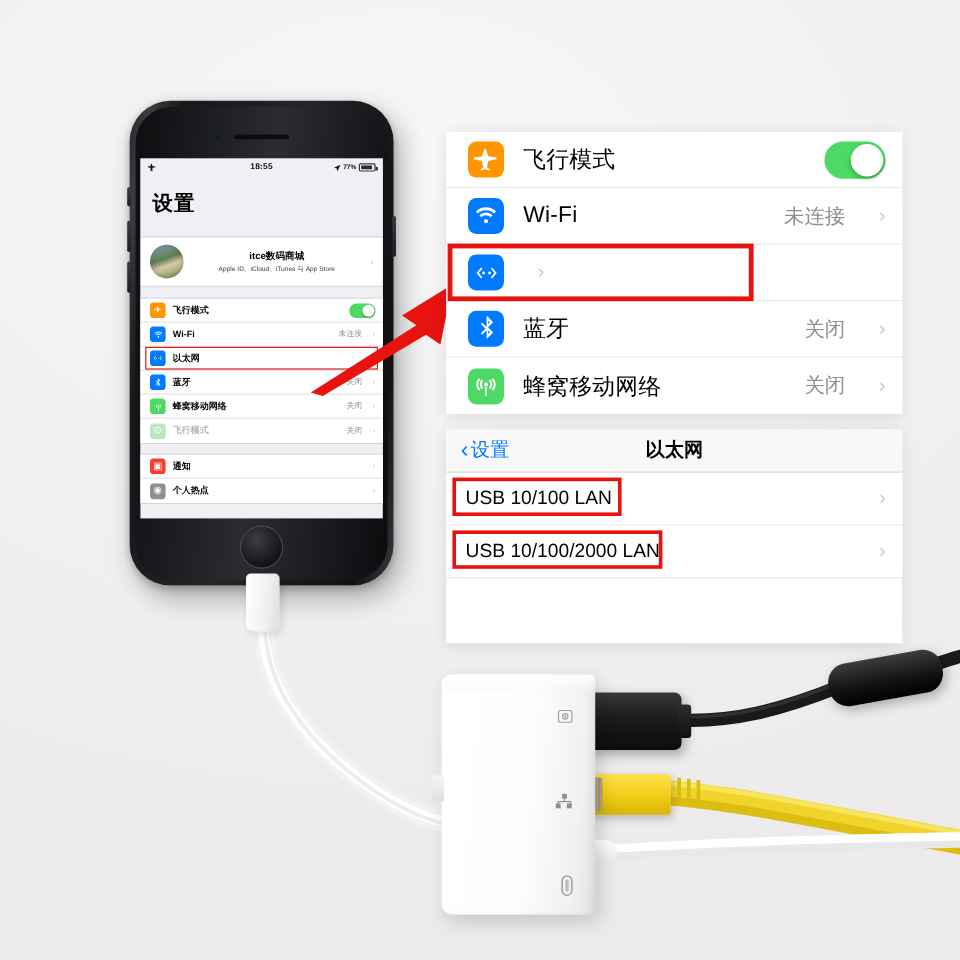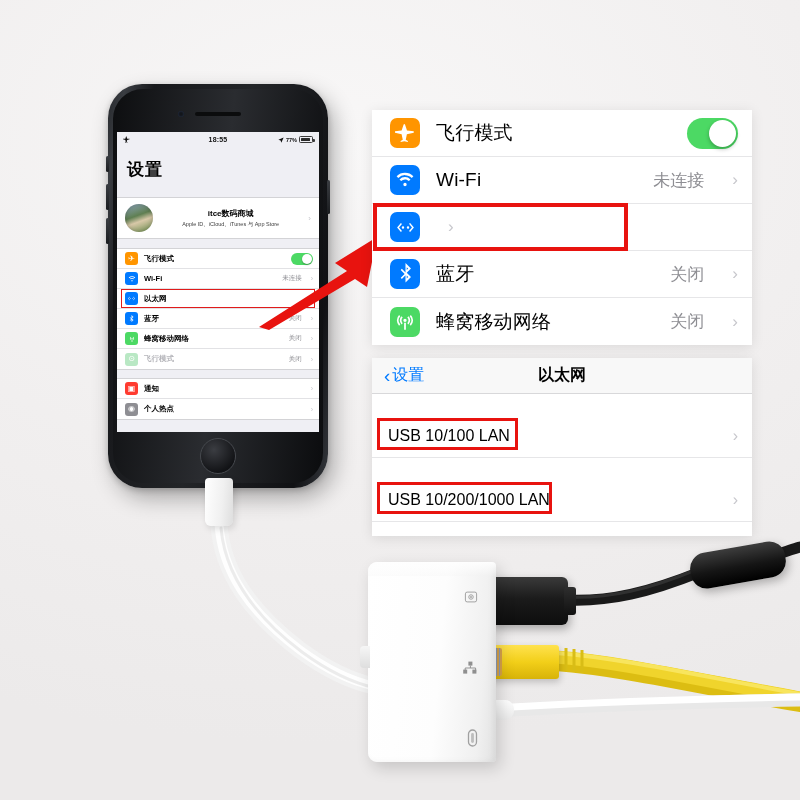--- a/index.html
+++ b/index.html
@@ -213,21 +213,20 @@
     font-size: 12px; color:#6d6d72;
     height: 42px;
   }
   .e-row {
     display:flex; align-items:center;
     height: 44px;
     padding: 0 14px 0 16px;
     background:#fff;
     border-bottom: 1px solid #e6e6e8;
     position: relative;
-    margin-top: 20px;
   }
   .e-label { font-size: 16px; color:#000; flex:1; }
   .e-chev { font-size: 16px; color:#c7c7cc; font-weight: 300; }
   .e-highlight {
     position:absolute;
     left: 5px; top: 4px; height: 32px;
     border: 3px solid #e8130f;
     pointer-events:none; z-index: 4;
   }
   #hl-lan100 { width: 141px; }
@@ -504,21 +503,21 @@
     </div>
 
 
     <div class="e-row">
       <span class="e-label">USB 10/100 LAN</span>
       <span class="e-chev">›</span>
       <span class="e-highlight" id="hl-lan100"></span>
     </div>
 
     <div class="e-row">
-      <span class="e-label">USB 10/200/1000 LAN</span>
+      <span class="e-label">USB 10/100/2000 LAN</span>
       <span class="e-chev">›</span>
       <span class="e-highlight" id="hl-lan1000"></span>
     </div>
   </div>
 
   <div class="hw">
 
     <svg width="800" height="800" style="position:absolute;left:0;top:0;">
       <path d="M219 524 C 222 572, 250 612, 300 650 C 330 672, 355 682, 374 686" stroke="#f2f2f2" stroke-width="17" fill="none" stroke-linecap="round"></path>
       <path d="M219 524 C 222 572, 250 612, 300 650 C 330 672, 355 682, 374 686" stroke="#ffffff" stroke-width="9" fill="none" stroke-linecap="round" opacity="0.9"></path>

